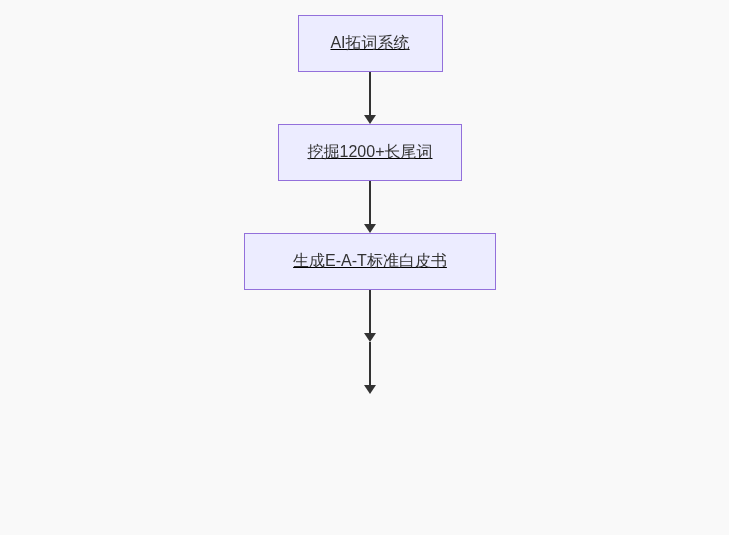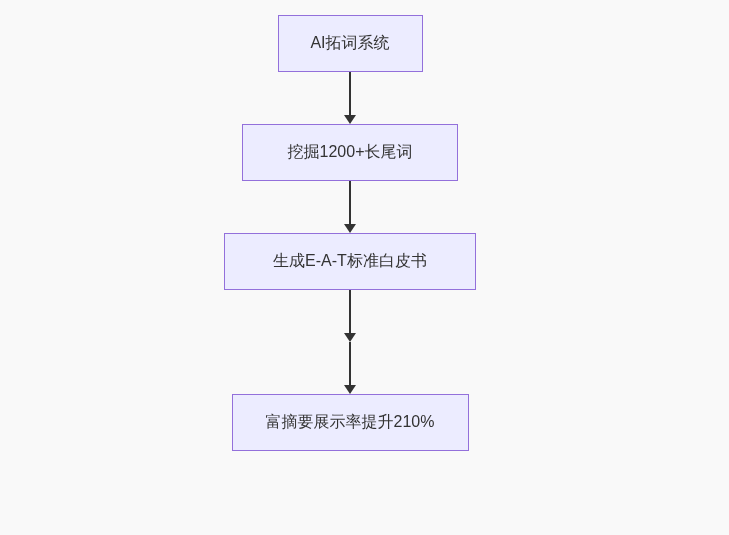--- a/index.html
+++ b/index.html
@@ -17,42 +17,43 @@
     overflow: hidden;
     font-family: "Liberation Sans", "DejaVu Sans", sans-serif;
   }
   .canvas {
     position: relative;
     width: 729px;
     height: 535px;
   }
   .flow-col {
     position: absolute;
-    left: 350px;
+    left: 370px;
     top: 15px;
     transform: translateX(-50%);
     display: flex;
     flex-direction: column;
     align-items: center;
+    text-decoration: underline;
   }
   .node {
     height: 57px;
     background: var(--node-fill);
     border: 1px solid var(--node-border);
     color: var(--text);
     font-size: 16px;
     display: flex;
     align-items: center;
     justify-content: center;
     text-align: center;
     white-space: nowrap;
     flex: none;
   }
   .node.n1 { width: 145px; }
-  .node.n2 { width: 216px; }
+  .node.n2 { width: 184px; }
   .node.n3 { width: 252px; }
   .node.n4 { width: 214px; }
   .node.n5 { width: 237px; }
   .arrow {
     height: 52px;
     display: flex;
     flex-direction: column;
     align-items: center;
     flex: none;
   }
@@ -101,18 +102,15 @@
       <div class="line"></div>
       <div class="head"></div>
     </div>
 
 
     <div class="arrow">
       <div class="line"></div>
       <div class="head"></div>
     </div>
 
-    <div class="node n5">
-      <span>富摘要展示率提升210%</span>
-    </div>
 
   </div>
 </div>
 
 </body></html>

